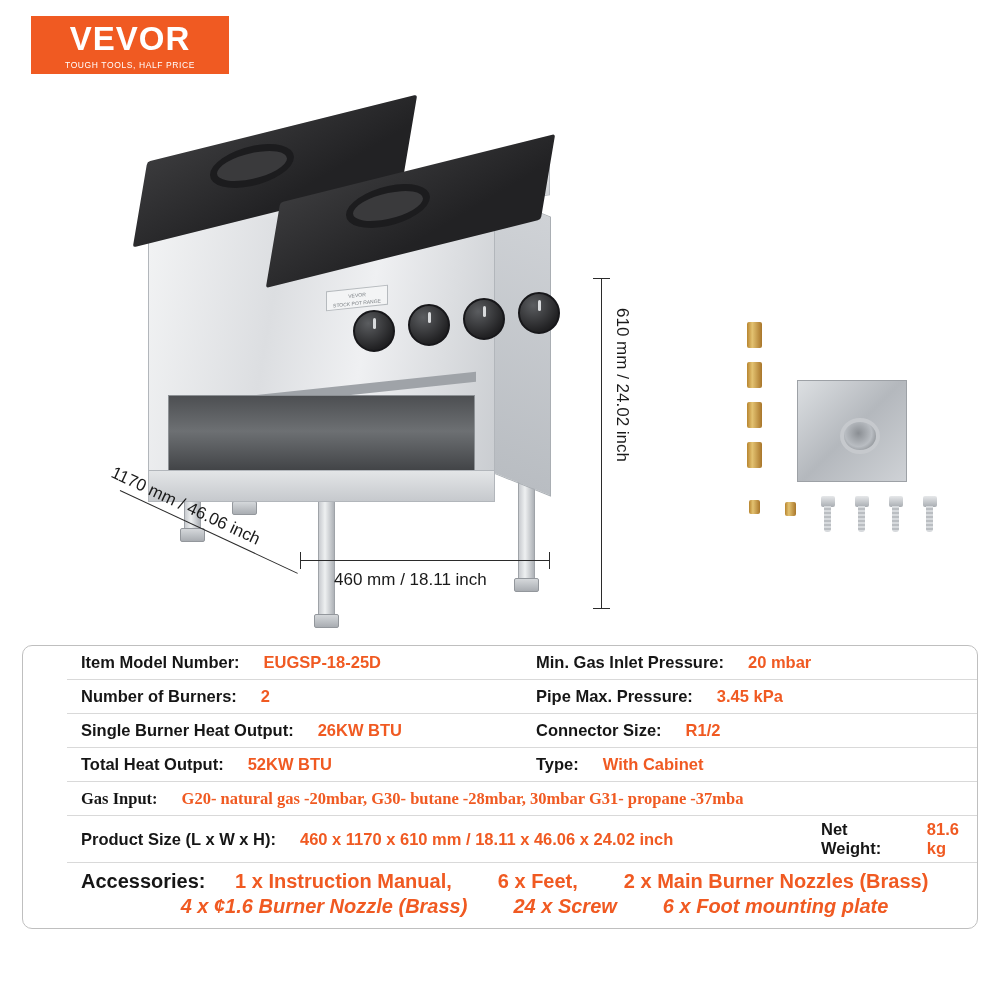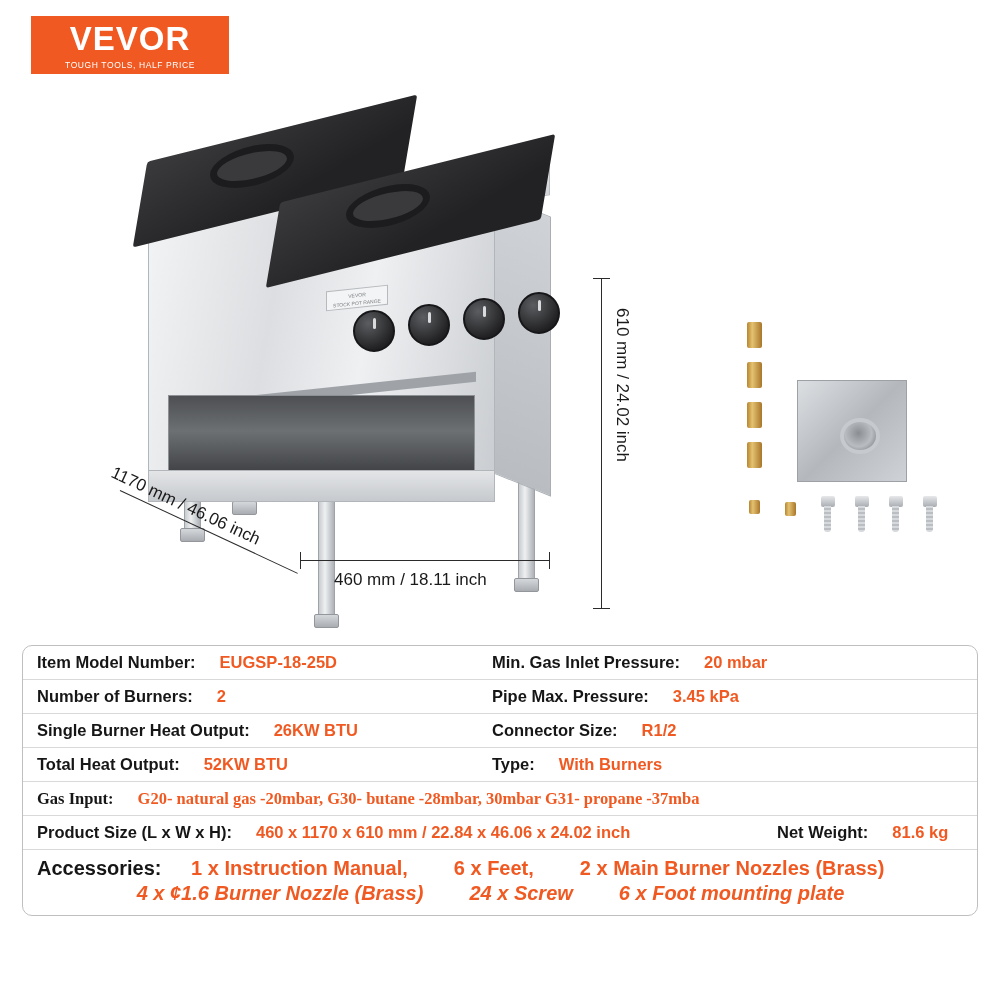--- a/index.html
+++ b/index.html
@@ -315,20 +315,21 @@
   .spec-table {
     position: absolute;
     left: 22px;
     top: 645px;
     width: 956px;
     border: 1.5px solid #bfbfbf;
     border-radius: 10px;
     box-sizing: border-box;
     overflow: hidden;
     background: #fff;
+    padding-left: 44px;
   }
   .spec-row {
     display: flex;
     border-bottom: 1px solid #d9d9d9;
     min-height: 33px;
     align-items: center;
   }
   .spec-row:last-child { border-bottom: none; }
   .cell {
     display: flex;
@@ -476,35 +477,35 @@
     </div>
   </div>
 
   <div class="spec-row">
     <div class="cell cell-left">
       <span class="lbl">Total Heat Output:</span>
       <span class="val">52KW BTU</span>
     </div>
     <div class="cell cell-right">
       <span class="lbl">Type:</span>
-      <span class="val">With Burners</span>
+      <span class="val">With Cabinet</span>
     </div>
   </div>
 
   <div class="spec-row">
     <div class="cell cell-full">
       <span class="lbl">Gas Input:</span>
       <span class="val">G20- natural gas -20mbar, G30- butane -28mbar, 30mbar G31- propane -37mba</span>
     </div>
   </div>
 
   <div class="spec-row row-size">
     <div class="cell cell-left">
       <span class="lbl">Product Size (L x W x H):</span>
-      <span class="val">460 x 1170 x 610 mm / 22.84 x 46.06 x 24.02 inch</span>
+      <span class="val">460 x 1170 x 610 mm / 18.11 x 46.06 x 24.02 inch</span>
     </div>
     <div class="cell cell-right">
       <span class="lbl">Net Weight:</span>
       <span class="val">81.6 kg</span>
     </div>
   </div>
 
   <div class="spec-row">
     <div class="acc-row">
       <div class="acc-line">

